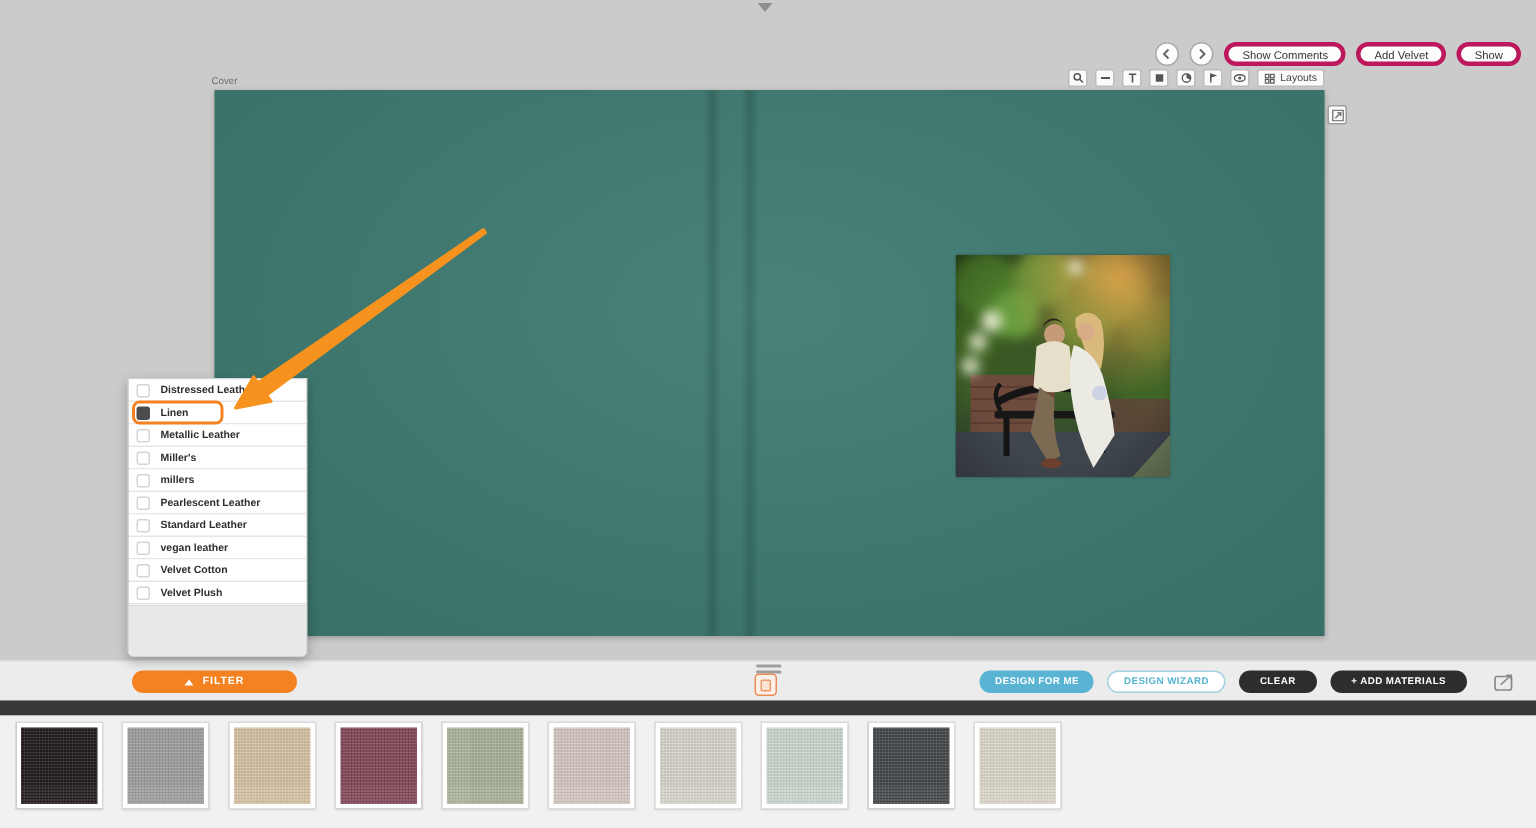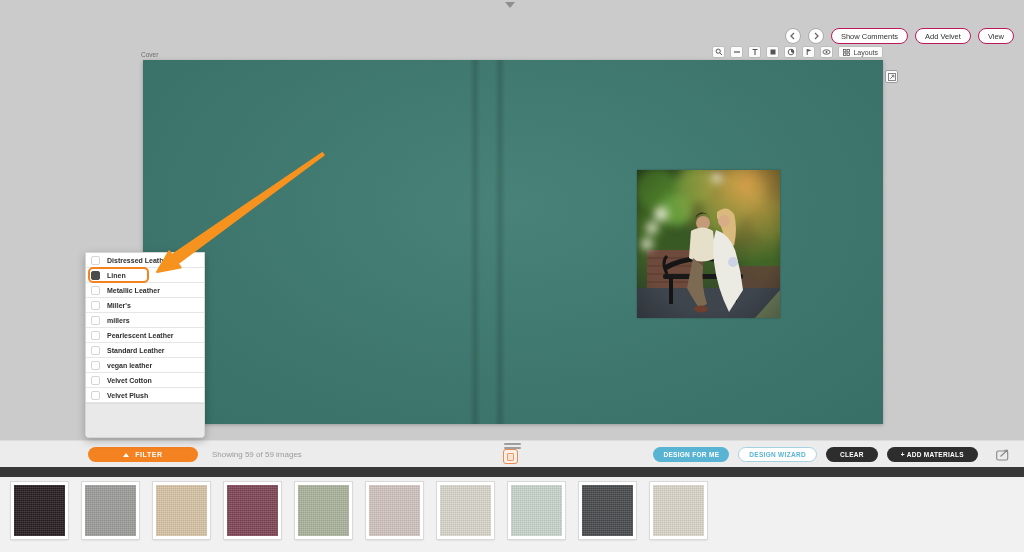--- a/index.html
+++ b/index.html
@@ -9,21 +9,21 @@
   html,body{width:1024px;height:552px;overflow:hidden}
   body{font-family:"Liberation Sans",sans-serif;background:#cbcbcb;position:relative}
 
   
   .workspace{position:absolute;left:0;top:0;width:1024px;height:440px;background:#cbcbcb}
   .top-caret{position:absolute;left:505px;top:2px;width:0;height:0;
     border-left:5px solid transparent;border-right:5px solid transparent;border-top:6px solid #8f8f8f}
   .top-right{position:absolute;right:10px;top:28px;display:flex;align-items:center;gap:7px}
   .circle-btn{width:16px;height:16px;border-radius:50%;background:#fdfdfd;border:1px solid #aaa;
     display:flex;align-items:center;justify-content:center;padding:0;cursor:pointer}
-  .pill-btn{height:16px;border-radius:9px;background:#fdfdfd;border:1px solid #be185d;
+  .pill-btn{height:16px;border-radius:9px;background:#fdfdfd;border:3px solid #be185d;
     font-family:"Liberation Sans",sans-serif;font-size:7.5px;color:#333;padding:0 9px;cursor:pointer;
     display:flex;align-items:center}
 
   .canvas-label{position:absolute;left:141px;top:51px;font-size:6.5px;color:#6e6e6e}
   .canvas-toolbar{position:absolute;top:46px;left:733px;width:150px;display:flex;align-items:center;gap:5px;justify-content:flex-end}
   .tool-btn{width:13px;height:12px;background:#fbfbfb;border:1px solid #bdbdbd;border-radius:2px;
     display:flex;align-items:center;justify-content:center;padding:0;cursor:pointer;flex:0 0 auto}
   .layouts-btn{height:12px;background:#fbfbfb;border:1px solid #bdbdbd;border-radius:2px;
     display:flex;align-items:center;gap:3px;padding:0 4px;font-size:7px;color:#444;cursor:pointer;
     font-family:"Liberation Sans",sans-serif}
@@ -101,21 +101,21 @@
           <polyline points="5,1 2,4 5,7" fill="none" stroke="#666" stroke-width="1.3"></polyline>
         </svg>
     </button>
     <button class="circle-btn">
       <svg width="8" height="8" viewBox="0 0 8 8">
           <polyline points="3,1 6,4 3,7" fill="none" stroke="#666" stroke-width="1.3"></polyline>
         </svg>
     </button>
     <button class="pill-btn">Show Comments</button>
     <button class="pill-btn">Add Velvet</button>
-    <button class="pill-btn">View</button>
+    <button class="pill-btn">Show</button>
   </div>
 
   <div class="canvas-label">Cover</div>
 
   <div class="canvas-toolbar">
     <button class="tool-btn">
       <svg width="8" height="8" viewBox="0 0 8 8">
           <circle cx="3.2" cy="3.2" r="2.1" fill="none" stroke="#555" stroke-width="1"></circle>
           <line x1="4.8" y1="4.8" x2="7" y2="7" stroke="#555" stroke-width="1"></line>
         </svg>
@@ -299,21 +299,20 @@
   <svg class="annotation" viewBox="0 0 1024 440">
     <polygon id="arrow-shape" points="322.3,153 323.7,155 177.8,263.4 180.7,267.5 157,272 169.1,251.2 172,255.2" stroke-width="2" stroke-linejoin="round" fill="#f6921e" stroke="#f6921e"></polygon>
   </svg>
 </div>
 
 <div class="footer-bar">
   <button class="filter-btn">
     <span class="chev-up"></span>
     <span>FILTER</span>
   </button>
-  <div class="status-text">Showing 59 of 59 images</div>
   <div class="handle">
       <i></i>
       <i></i>
     </div>
   <div class="clip-icon">
       <i></i>
     </div>
   <div class="right-btns">
     <button class="fbtn blue">DESIGN FOR ME</button>
     <button class="fbtn outline">DESIGN WIZARD</button>

